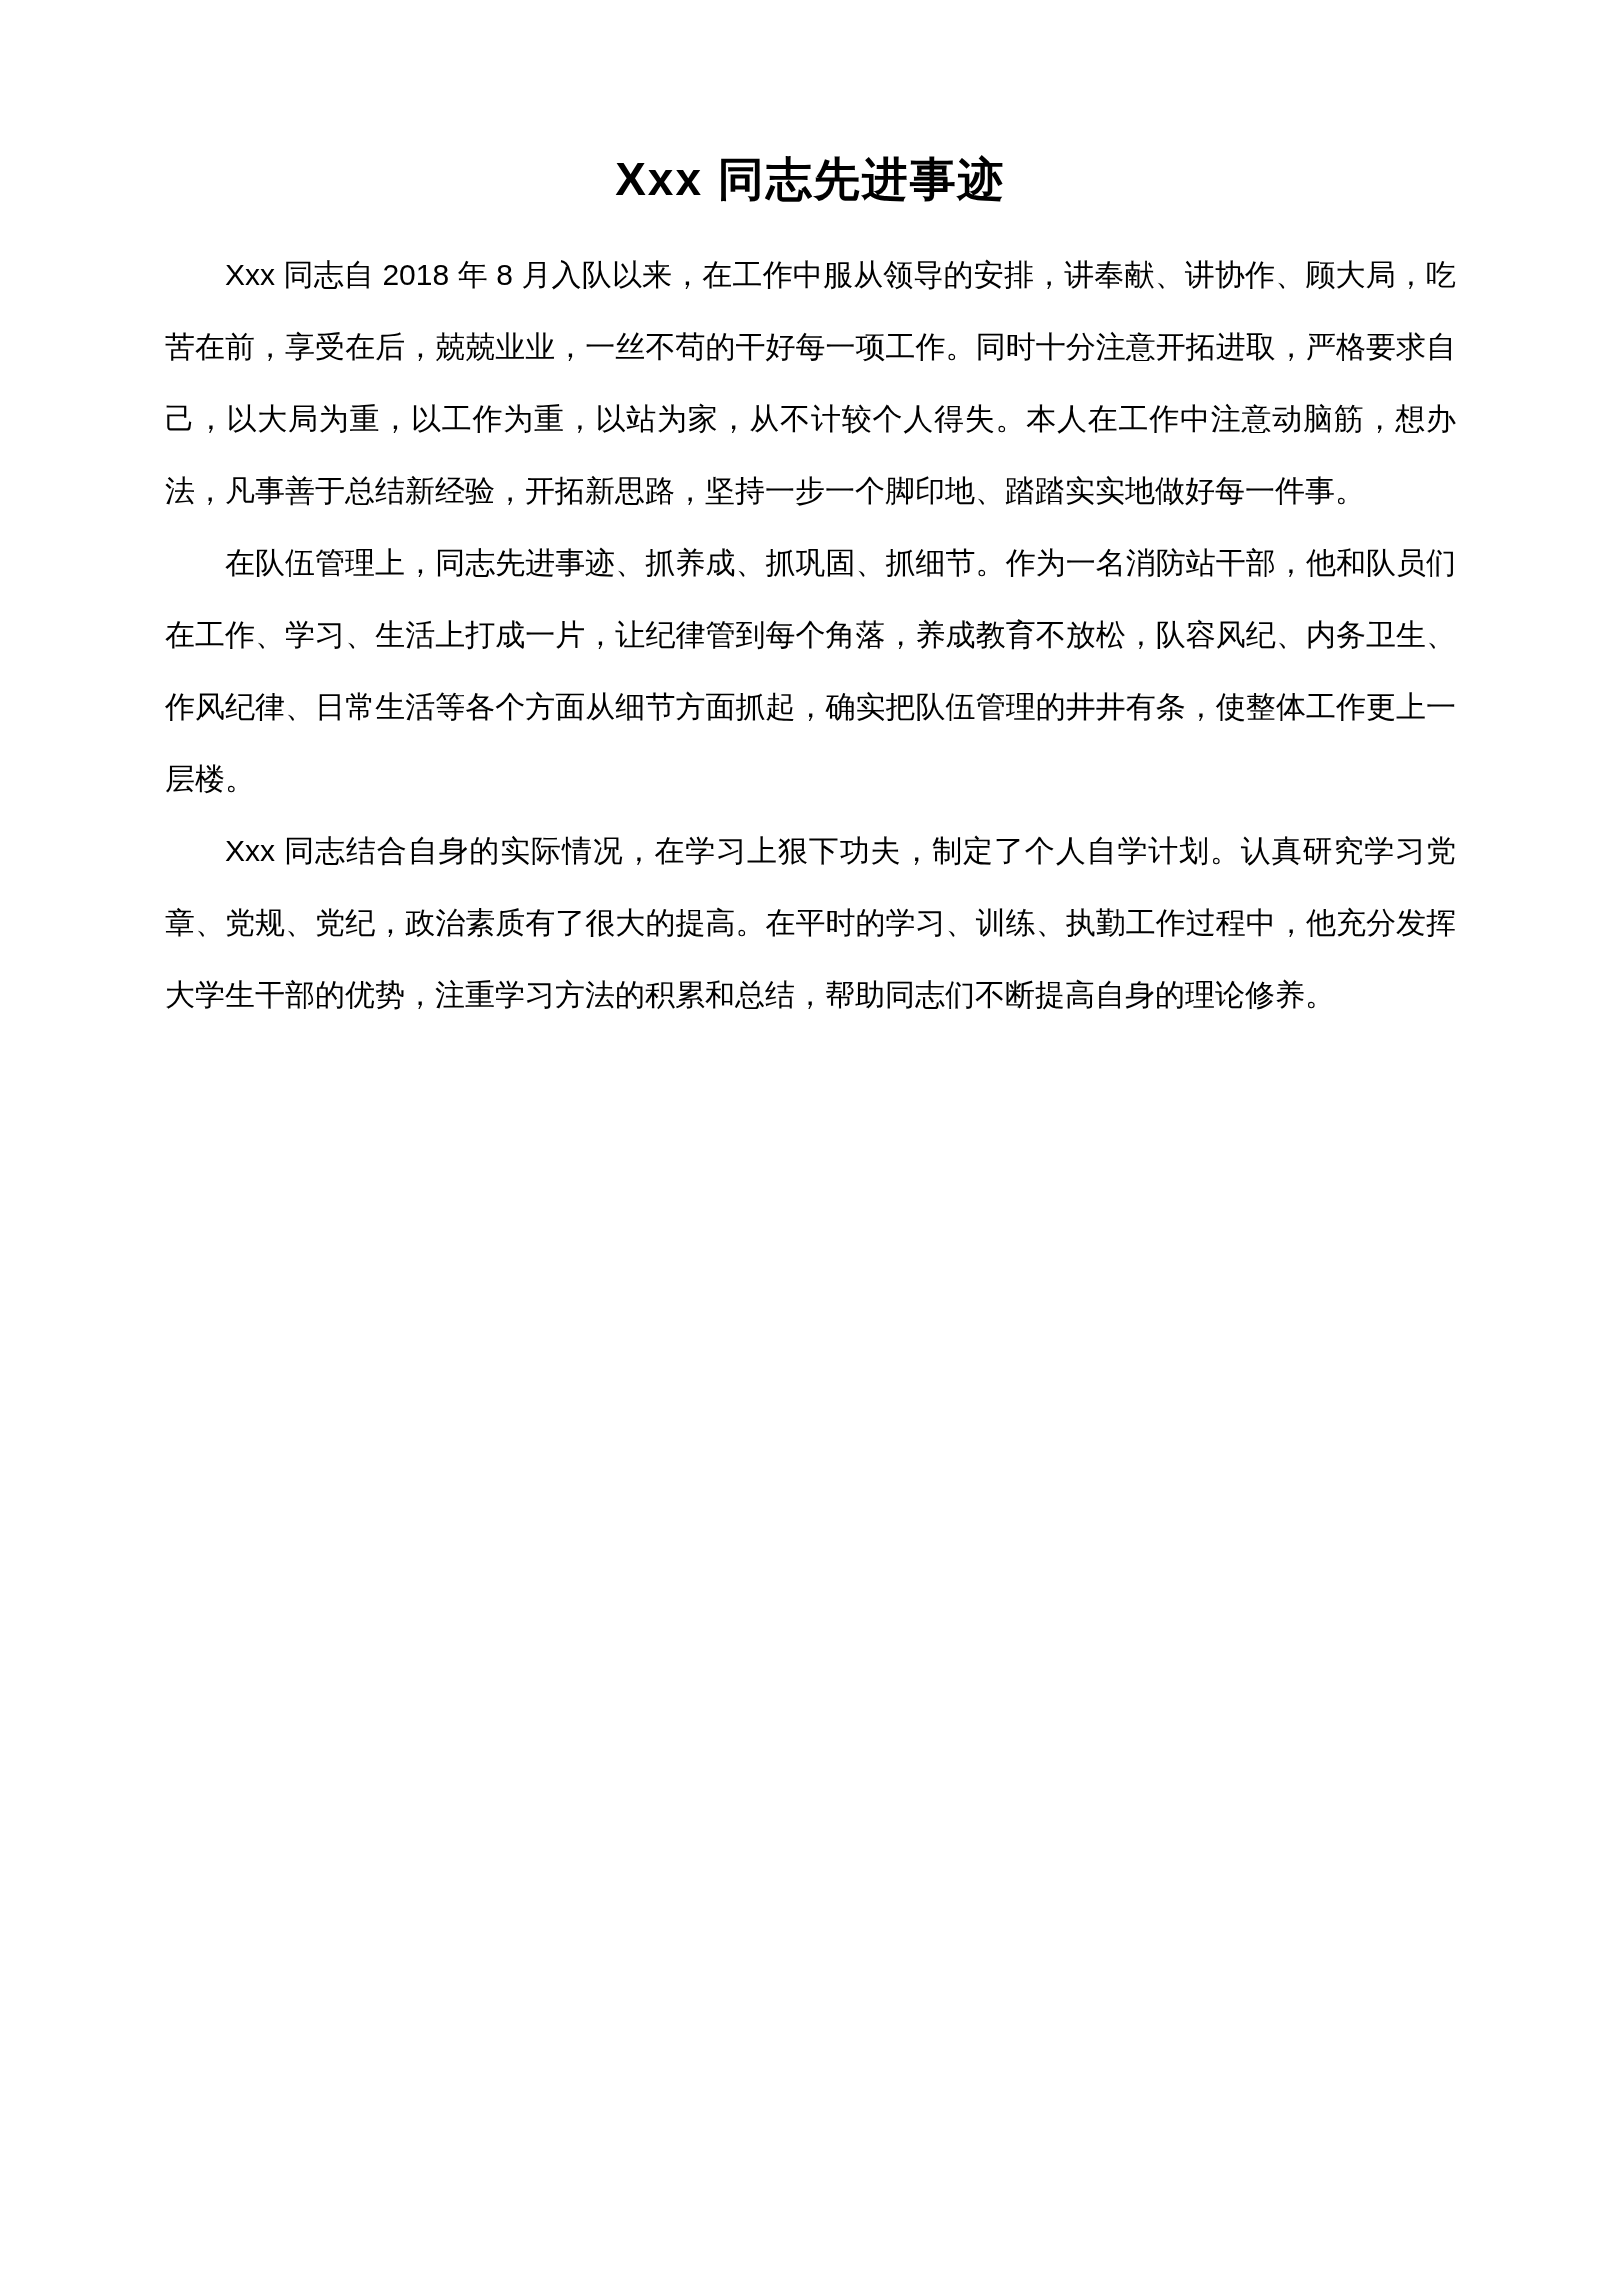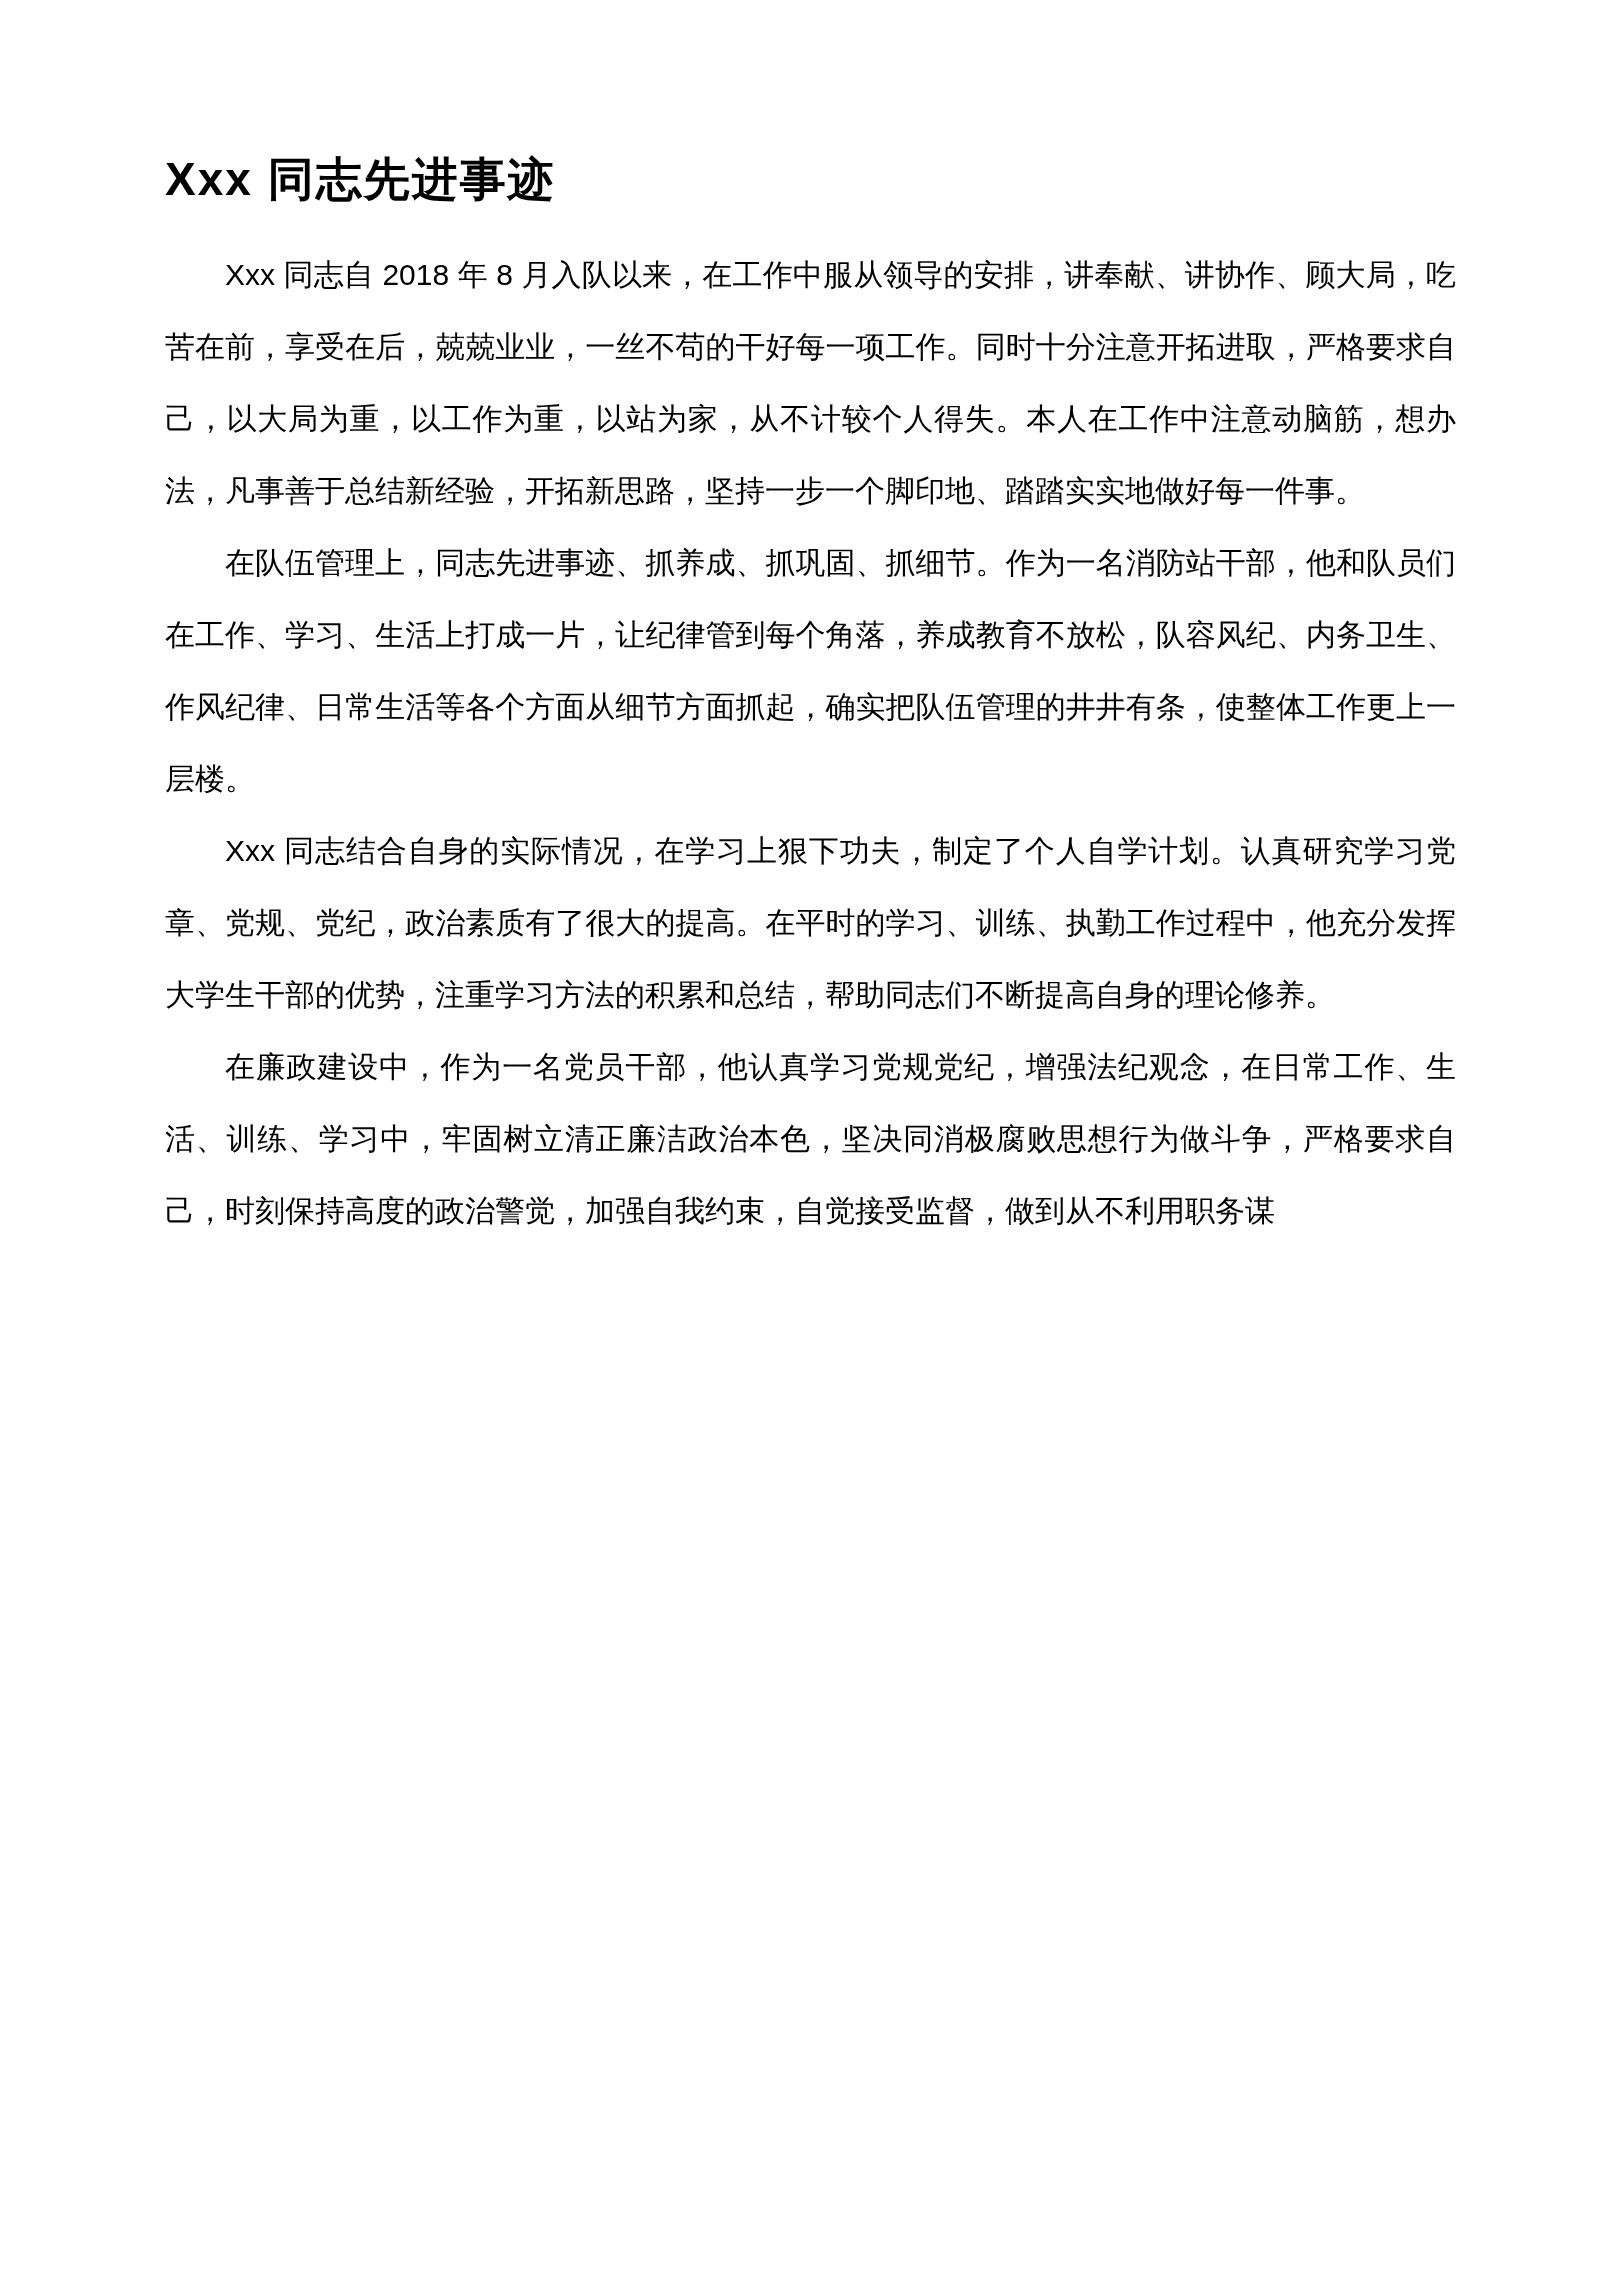--- a/index.html
+++ b/index.html
@@ -17,21 +17,21 @@
   .page {
     box-sizing: border-box;
     width: 1621px;
     height: 2293px;
     padding: 147px 165px 0 165px;
     background: #ffffff;
   }
   .doc-title {
     font-size: 46px;
     font-weight: 700;
-    text-align: left;
+    text-align: center;
     letter-spacing: 2px;
     margin: 0 0 27.4px 0;
     line-height: 1.4;
   }
   .doc-body p {
     font-size: 30px;
     line-height: 72px;
     text-align: justify;
     text-justify: inter-ideograph;
     text-indent: 2em;
@@ -42,16 +42,15 @@
 </head>
 <body>
 
 <div class="page">
   <h1 class="doc-title">Xxx 同志先进事迹</h1>
 
   <div class="doc-body">
     <p>Xxx 同志自 2018 年 8 月入队以来，在工作中服从领导的安排，讲奉献、讲协作、顾大局，吃苦在前，享受在后，兢兢业业，一丝不苟的干好每一项工作。同时十分注意开拓进取，严格要求自己，以大局为重，以工作为重，以站为家，从不计较个人得失。本人在工作中注意动脑筋，想办法，凡事善于总结新经验，开拓新思路，坚持一步一个脚印地、踏踏实实地做好每一件事。</p>
     <p>在队伍管理上，同志先进事迹、抓养成、抓巩固、抓细节。作为一名消防站干部，他和队员们在工作、学习、生活上打成一片，让纪律管到每个角落，养成教育不放松，队容风纪、内务卫生、作风纪律、日常生活等各个方面从细节方面抓起，确实把队伍管理的井井有条，使整体工作更上一层楼。</p>
     <p>Xxx 同志结合自身的实际情况，在学习上狠下功夫，制定了个人自学计划。认真研究学习党章、党规、党纪，政治素质有了很大的提高。在平时的学习、训练、执勤工作过程中，他充分发挥大学生干部的优势，注重学习方法的积累和总结，帮助同志们不断提高自身的理论修养。</p>
-    <p>在廉政建设中，作为一名党员干部，他认真学习党规党纪，增强法纪观念，在日常工作、生活、训练、学习中，牢固树立清正廉洁政治本色，坚决同消极腐败思想行为做斗争，严格要求自己，时刻保持高度的政治警觉，加强自我约束，自觉接受监督，做到从不利用职务谋</p>
   </div>
 </div>
 
 
 </body></html>

